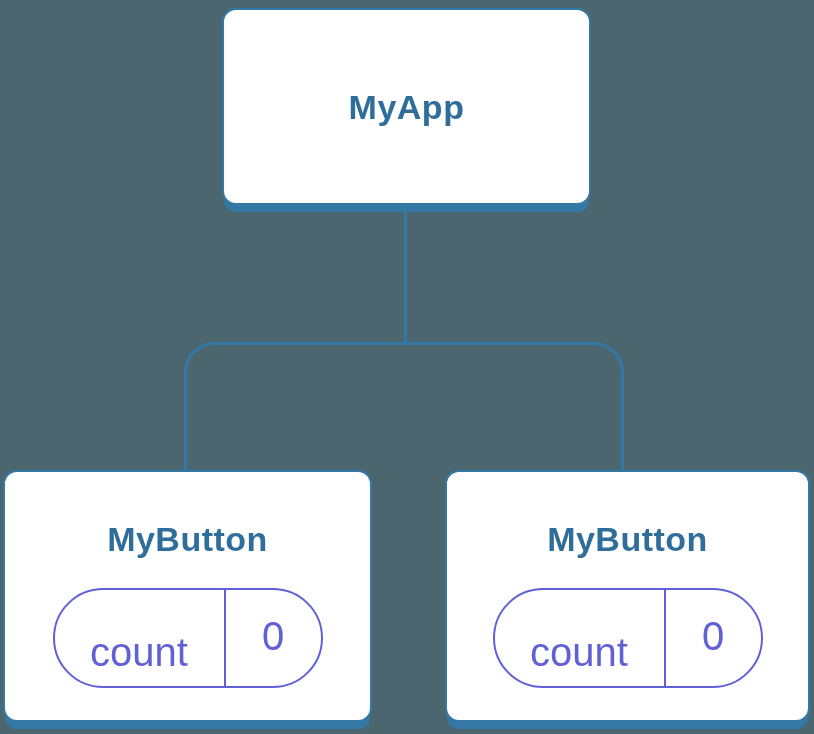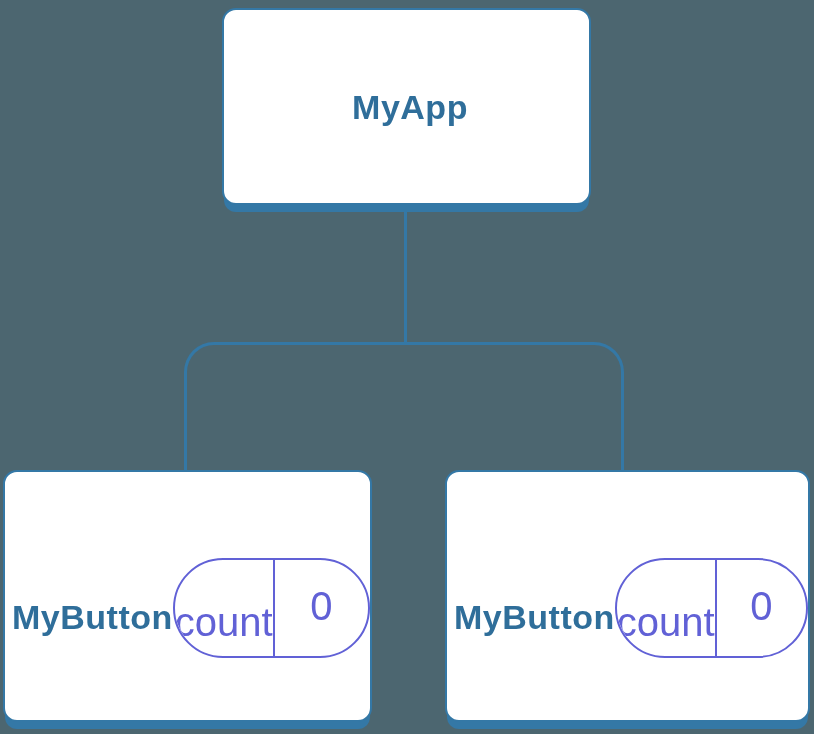--- a/index.html
+++ b/index.html
@@ -20,28 +20,27 @@
     position:relative;
     width:814px;height:734px;
     background:var(--background);
   }
   .card{
     position:absolute;
     background:var(--card-bg);
     border:2px solid var(--line);
     border-radius:14px;
     box-shadow:0 9px 0 -2px var(--line);
-    padding-left:7px;
   }
   .card-root{
     left:222px;top:8px;width:369px;height:197px;
     display:flex;align-items:center;justify-content:center;
   }
   .card-child{
-    display:flex;flex-direction:row;align-items:center;
+    display:flex;flex-direction:column;align-items:center;
   }
   .card-child-left{left:3px;top:470px;width:369px;height:252px;}
   .card-child-right{left:445px;top:470px;width:365px;height:252px;}
   .node-title{
     color:var(--heading);
     font-size:34px;
     font-weight:600;
     letter-spacing:0.5px;
     line-height:50px;
   }

